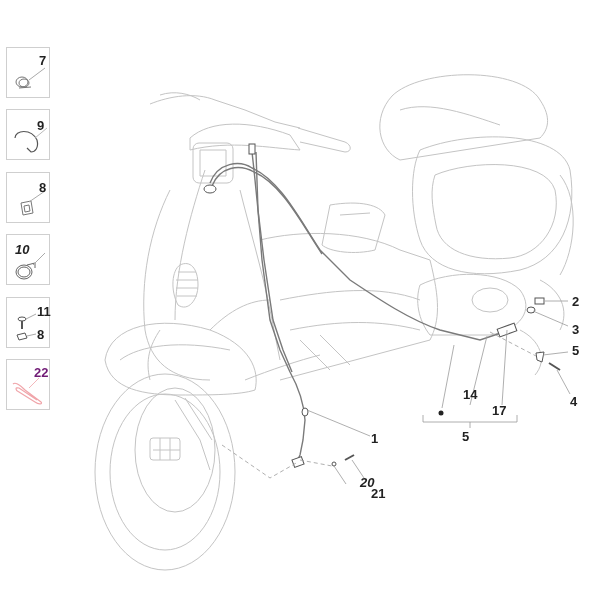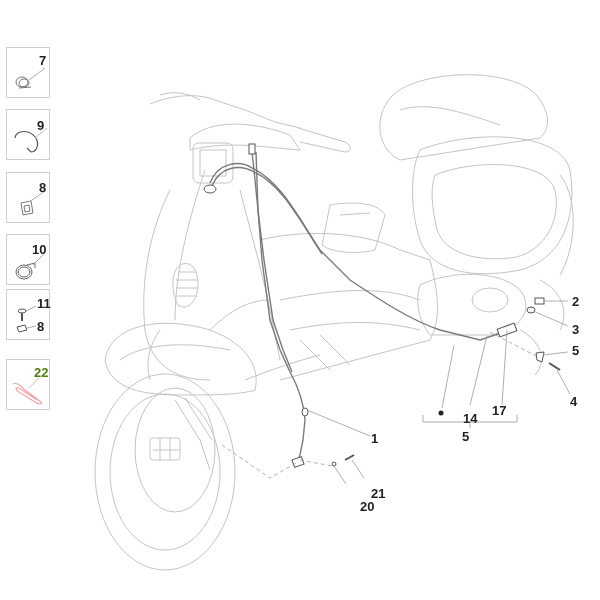--- a/index.html
+++ b/index.html
@@ -3,21 +3,21 @@
 <meta charset="utf-8">
 <style>
   html, body { margin: 0; padding: 0; background: #ffffff; }
   body { width: 600px; height: 600px; position: relative; overflow: hidden;
          font-family: "Liberation Sans", sans-serif; }
   .canvas { position: absolute; left: 0; top: 0; width: 600px; height: 600px; }
   .thumb { position: absolute; left: 6px; width: 44px; height: 51px;
            border: 1px solid #cfcfcf; background: #fff; box-sizing: border-box; }
   .thumb .num { position: absolute; font-size: 13px; font-weight: bold; color: #222; line-height: 1; }
   .thumb svg { position: absolute; left: 0; top: 0; }
-  .thumb.highlight .num { color: #4d7c0f; }
+  .thumb.highlight .num { color: #701a75; }
   .callout { position: absolute; font-size: 13px; font-weight: bold; color: #222; line-height: 1; }
   svg.diagram { position: absolute; left: 0; top: 0; }
 </style>
 </head>
 <body>
 
 <div class="canvas">
 
   <svg class="diagram" width="600" height="600" viewBox="0 0 600 600">
     <g fill="none" stroke="#c4c4c4" stroke-width="1">
@@ -153,24 +153,24 @@
 
   <div class="thumb" style="top:234px;">
     <svg width="44" height="51">
       <g fill="none" stroke="#666" stroke-width="1">
         <ellipse cx="17" cy="37" rx="8" ry="7"></ellipse>
         <ellipse cx="17" cy="37" rx="6" ry="5"></ellipse>
         <path d="M20 30 L 28 28 L 28 33"></path>
         <line x1="26" y1="30" x2="38" y2="18" stroke="#aaa"></line>
       </g>
     </svg>
-    <span class="num" style="left:25px; top:8px;">10</span>
-  </div>
-
-  <div class="thumb" style="top:289px;">
+    <span class="num" style="left:8px; top:8px;font-style:italic;">10</span>
+  </div>
+
+  <div class="thumb" style="top:297px;">
     <svg width="44" height="51">
       <g fill="none" stroke="#555" stroke-width="1">
         <ellipse cx="15" cy="21" rx="4" ry="2"></ellipse>
         <line x1="15" y1="23" x2="15" y2="31" stroke-width="2"></line>
         <path d="M10 37 L 18 35 L 20 40 L 12 42 Z"></path>
         <line x1="19" y1="21" x2="29" y2="16" stroke="#aaa"></line>
         <line x1="20" y1="38" x2="29" y2="36" stroke="#aaa"></line>
       </g>
     </svg>
     <span class="num" style="left:30px; top:7px;">11</span>
@@ -185,19 +185,19 @@
       </g>
     </svg>
     <span class="num" style="left:27px; top:6px;">22</span>
   </div>
 
   <span class="callout" style="left:371px; top:432px;">1</span>
   <span class="callout" style="left:572px; top:295px;">2</span>
   <span class="callout" style="left:572px; top:323px;">3</span>
   <span class="callout" style="left:572px; top:344px;">5</span>
   <span class="callout" style="left:570px; top:395px;">4</span>
-  <span class="callout" style="left:463px; top:412px;">14</span>
+  <span class="callout" style="left:463px; top:388px;">14</span>
   <span class="callout" style="left:492px; top:404px;">17</span>
   <span class="callout" style="left:462px; top:430px;">5</span>
-  <span class="callout" style="left:360px; top:500px;">20</span>
+  <span class="callout" style="left:360px; top:476px;font-style:italic;">20</span>
   <span class="callout" style="left:339px; top:487px;margin-left:32px;">21</span>
 
 </div>
 
 </body></html>

